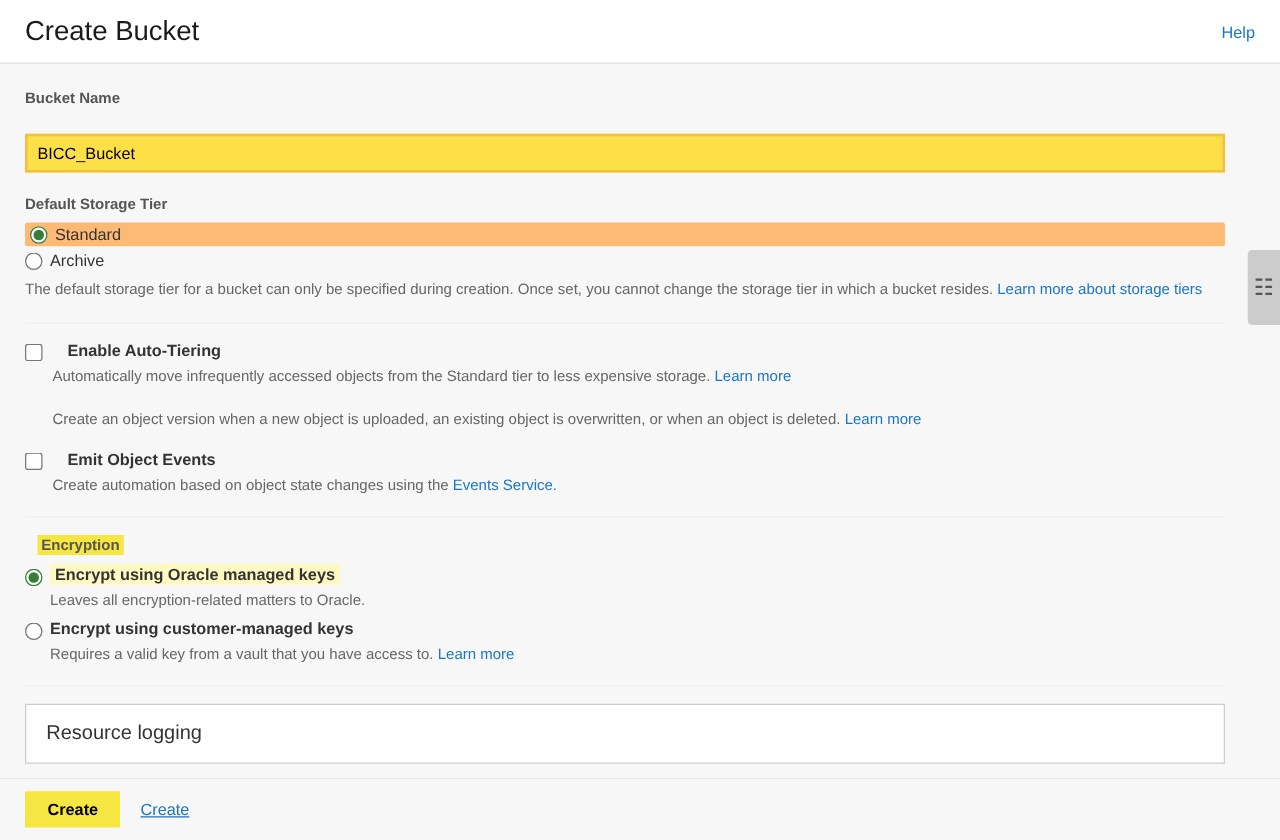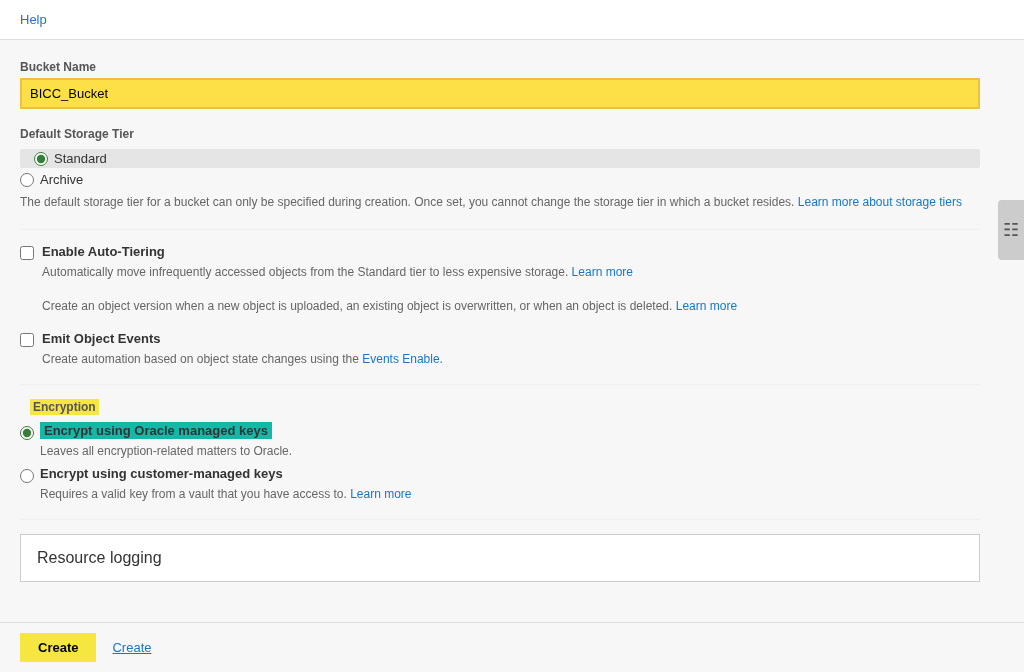--- a/index.html
+++ b/index.html
@@ -37,21 +37,21 @@
     }
 
     .form-section {
       margin-bottom: 18px;
     }
 
     .form-label {
       font-size: 12px;
       font-weight: bold;
       color: #555;
-      margin-bottom: 4px;
+      margin-bottom: 22px;
       display: block;
     }
 
     .text-input {
       width: 100%;
       border: 2px solid #f0c040;
       padding: 6px 8px;
       font-size: 13px;
       outline: none;
       background: #fde047;
@@ -79,22 +79,22 @@
       cursor: pointer;
     }
 
     .radio-item input[type="radio"] {
       accent-color: #367d39;
       width: 14px;
       height: 14px;
     }
 
     .radio-item.selected-radio {
-      background: #e5e5e5;
-      padding: 2px 14px;
+      background: #fdba74;
+      padding: 2px 4px;
       border-radius: 2px;
     }
 
     .help-text {
       font-size: 12px;
       color: #666;
       margin-top: 6px;
       line-height: 1.5;
     }
 
@@ -109,21 +109,21 @@
       margin: 14px 0;
     }
 
     .checkbox-section {
       margin-bottom: 16px;
     }
 
     .checkbox-item {
       display: flex;
       align-items: flex-start;
-      gap: 8px;
+      gap: 20px;
     }
 
     .checkbox-item input[type="checkbox"] {
       margin-top: 2px;
       width: 14px;
       height: 14px;
     }
 
     .checkbox-label {
       font-size: 13px;
@@ -168,21 +168,21 @@
       height: 14px;
     }
 
     .encrypt-label {
       font-size: 13px;
       font-weight: bold;
       color: #333;
     }
 
     .encrypt-label.highlighted {
-      background: #14b8a6;
+      background: #fef9c3;
       padding: 1px 4px;
     }
 
     .encrypt-desc {
       font-size: 12px;
       color: #666;
       padding-left: 20px;
       margin-bottom: 8px;
     }
 
@@ -247,20 +247,21 @@
 
     .side-widget-icon {
       font-size: 18px;
       color: #555;
     }
   </style>
 </head>
 <body>
 
 <div class="page-header">
+  <h1 class="page-title">Create Bucket</h1>
   <a class="help-link" href="#">Help</a>
 </div>
 
 <div class="page-content">
 
   <div class="form-section">
     <label class="form-label">Bucket Name</label>
     <input type="text" class="text-input" value="BICC_Bucket" style="">
   </div>
 
@@ -302,21 +303,21 @@
     </div>
   </div>
 
   <div class="checkbox-section">
     <div class="checkbox-item">
       <input type="checkbox" id="emit-events" style="">
       <label class="checkbox-label" for="emit-events">Emit Object Events</label>
     </div>
     <div class="checkbox-desc">
       Create automation based on object state changes using the
-      <a class="help-link-inline" href="#">Events Enable.</a>
+      <a class="help-link-inline" href="#">Events Service.</a>
     </div>
   </div>
 
 
   <div class="divider-section"></div>
 
   <div class="encryption-section">
     <span class="encryption-title">Encryption</span>
 
     

